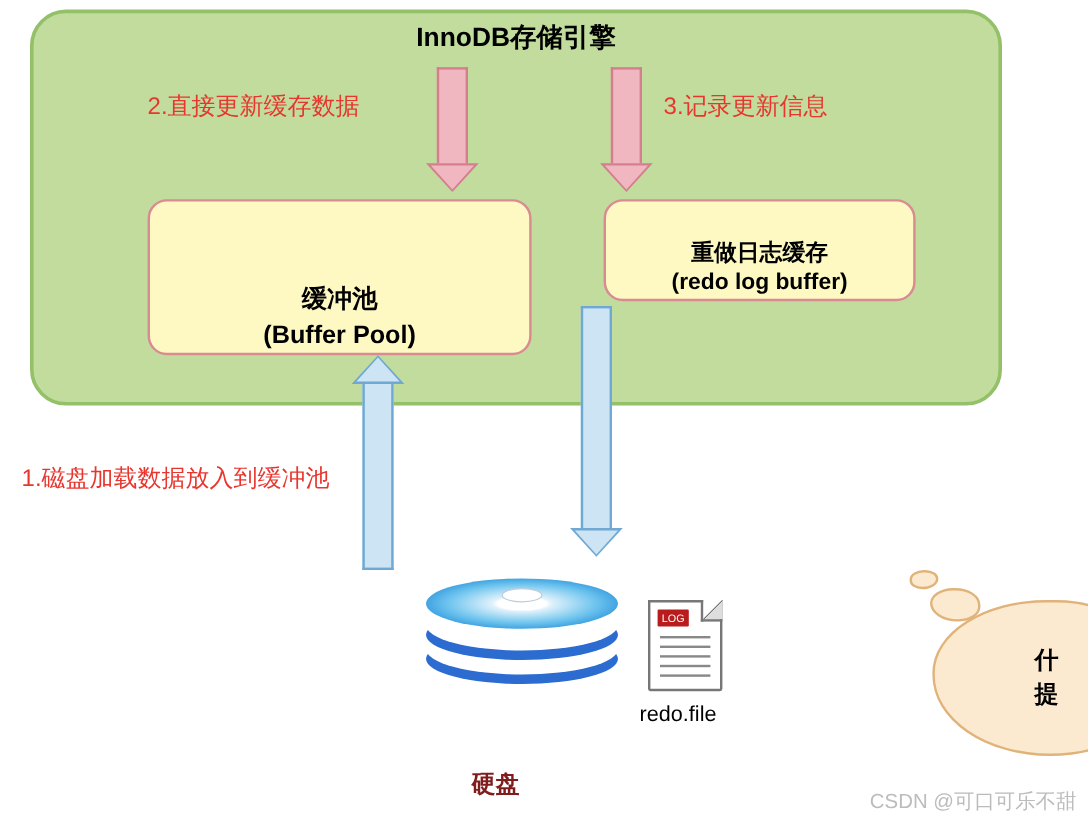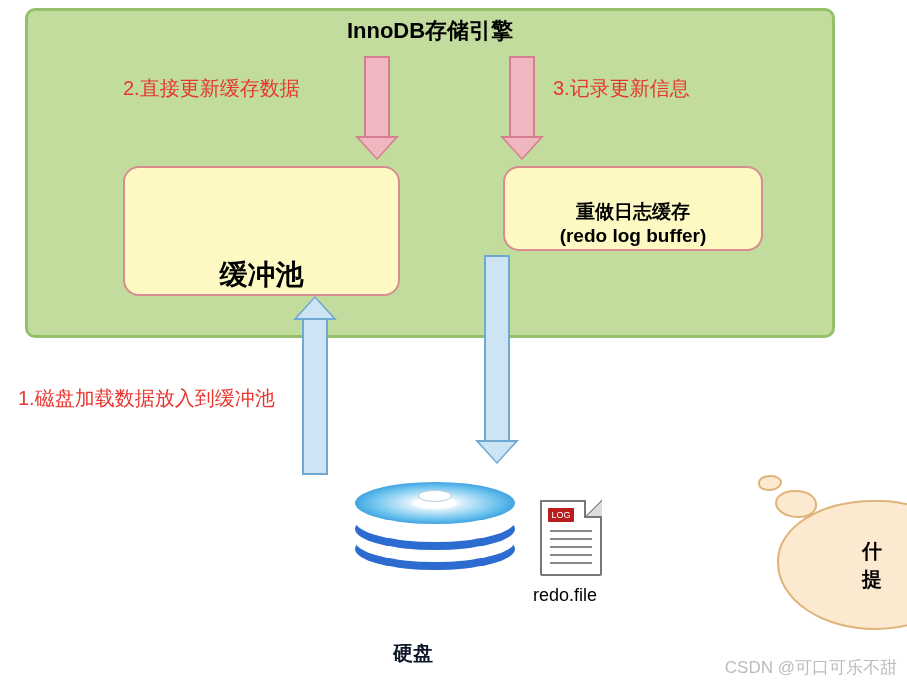--- a/index.html
+++ b/index.html
@@ -12,21 +12,21 @@
     overflow: hidden;
   }
   .engine-box {
     position: absolute;
     left: 25px;
     top: 8px;
     width: 810px;
     height: 330px;
     background: #c1dc9c;
     border: 3px solid #94c069;
-    border-radius: 10px;
+    border-radius: 30px;
   }
   .engine-title {
     position: absolute;
     top: 5px;
     left: 50%;
     transform: translateX(-50%);
     font-size: 22px;
     font-weight: bold;
     color: #000;
   }
@@ -38,23 +38,23 @@
     text-align: center;
     display: flex;
     flex-direction: column;
     justify-content: flex-end;
     font-weight: bold;
     color: #000;
   }
   .buffer-pool {
     left: 95px;
     top: 155px;
-    width: 277px;
+    width: 320px;
     height: 130px;
-    font-size: 28px;
+    font-size: 21px;
     line-height: 1.4;
   }
   .redo-buffer {
     left: 475px;
     top: 155px;
     width: 260px;
     height: 85px;
     font-size: 19px;
     line-height: 1.3;
   }
@@ -169,21 +169,21 @@
     width: 34px; height: 12px; border-radius: 50%;
     background: #fff; border:1px solid #bcd;
   }
 
   .disk-label {
     position: absolute;
     left: 393px;
     top: 640px;
     font-size: 20px;
     font-weight: bold;
-    color: #0f172a;
+    color: #7f1d1d;
   }
 
   .file-icon {
     position: absolute;
     left: 540px;
     top: 500px;
     width: 62px;
     height: 76px;
     background: #fff;
     border: 2px solid #777;
@@ -263,20 +263,21 @@
     <div class="shaft"></div>
       <div class="head"></div>
   </div>
   <div class="arrow-pink-down arrow3">
     <div class="shaft"></div>
       <div class="head"></div>
   </div>
 
   <div class="pink-box buffer-pool">
     <div>缓冲池</div>
+    <div>(Buffer Pool)</div>
   </div>
   <div class="pink-box redo-buffer">
     <div>重做日志缓存</div>
     <div>(redo log buffer)</div>
   </div>
 </div>
 
 <div class="label-red label2">2.直接更新缓存数据</div>
 <div class="label-red label3">3.记录更新信息</div>
 <div class="label-red label1">1.磁盘加载数据放入到缓冲池</div>

